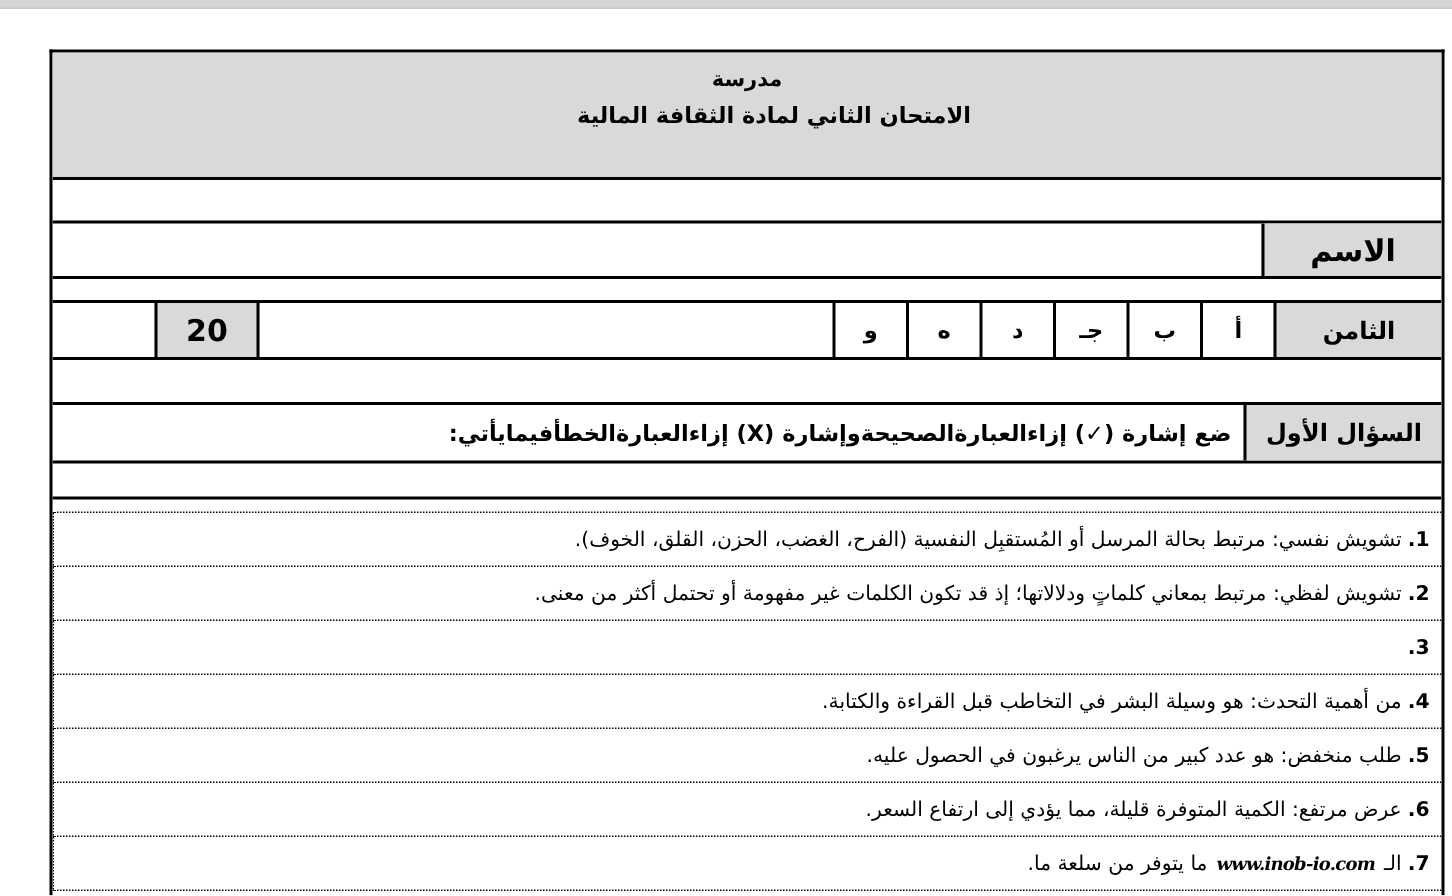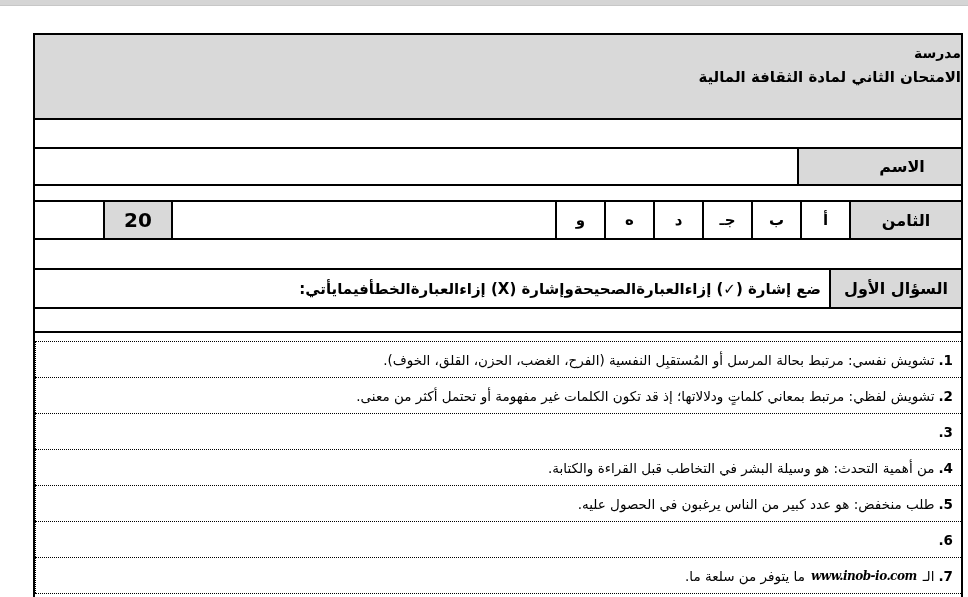--- a/index.html
+++ b/index.html
@@ -23,28 +23,28 @@
     overflow:hidden;
     background:#fff;
   }
   .row{display:flex;box-sizing:border-box;}
   .bb2{border-bottom:2px solid #000;}
   .shade{background:#d9d9d9;}
   .center{display:flex;align-items:center;justify-content:center;}
 
   .header-row{
     height:85px;background:#d9d9d9;border-bottom:2px solid #000;
-    padding-top:7px;box-sizing:border-box;
+    text-align:center;padding-top:7px;box-sizing:border-box;
   }
   .header-row .l1{font-size:14px;font-weight:bold;line-height:22px;}
   .header-row .l2{font-size:15px;font-weight:bold;line-height:26px;margin-left:36px;}
 
   .empty1{height:29px;}
   .name-row{height:37px;}
-  .name-label{width:118px;border-left:2px solid #000;font-weight:bold;font-size:16px;padding-left:44px;}
+  .name-label{width:118px;border-left:2px solid #000;font-weight:bold;font-size:20px;}
   .name-blank{flex:1;}
   .thin-gap{height:16px;}
 
   .grade-row{height:38px;}
   .grade-label{width:110px;border-left:2px solid #000;font-weight:bold;font-size:16px;}
   .letter-cell{width:47px;border-left:2px solid #000;font-weight:bold;font-size:15px;}
   .grade-spacer{flex:1;}
   .marks-cell{width:66px;border-left:2px solid #000;border-right:2px solid #000;font-weight:bold;font-size:20px;}
   .left-blank{width:68px;}
 
@@ -158,20 +158,21 @@
       <div class="item-text">
         <span class="item-num">5.</span>
         <span>طلب منخفض: هو عدد كبير من الناس يرغبون في الحصول عليه.</span>
       </div>
       <div class="item-answer"></div>
     </div>
 
     <div class="item-row">
       <div class="item-text">
         <span class="item-num">6.</span>
+        <span>عرض مرتفع: الكمية المتوفرة قليلة، مما يؤدي إلى ارتفاع السعر.</span>
       </div>
       <div class="item-answer"></div>
     </div>
 
     <div class="item-row">
       <div class="item-text">
         <span class="item-num">7.</span>
         <span>الـ</span>
         <span class="wm">www.inob-io.com</span>
         <span>ما يتوفر من سلعة ما.</span>

